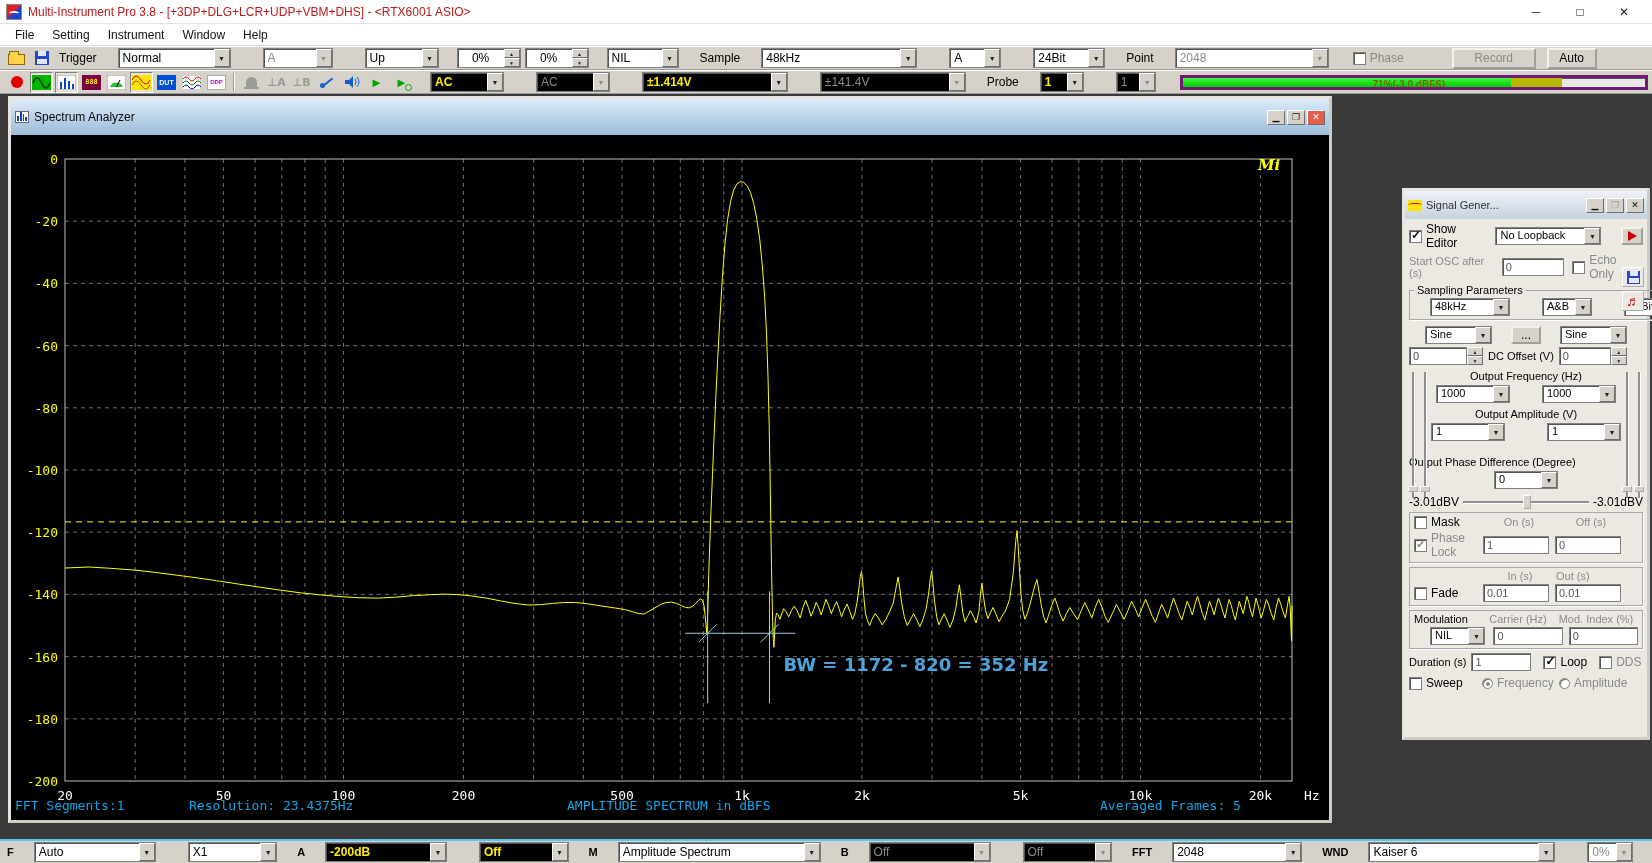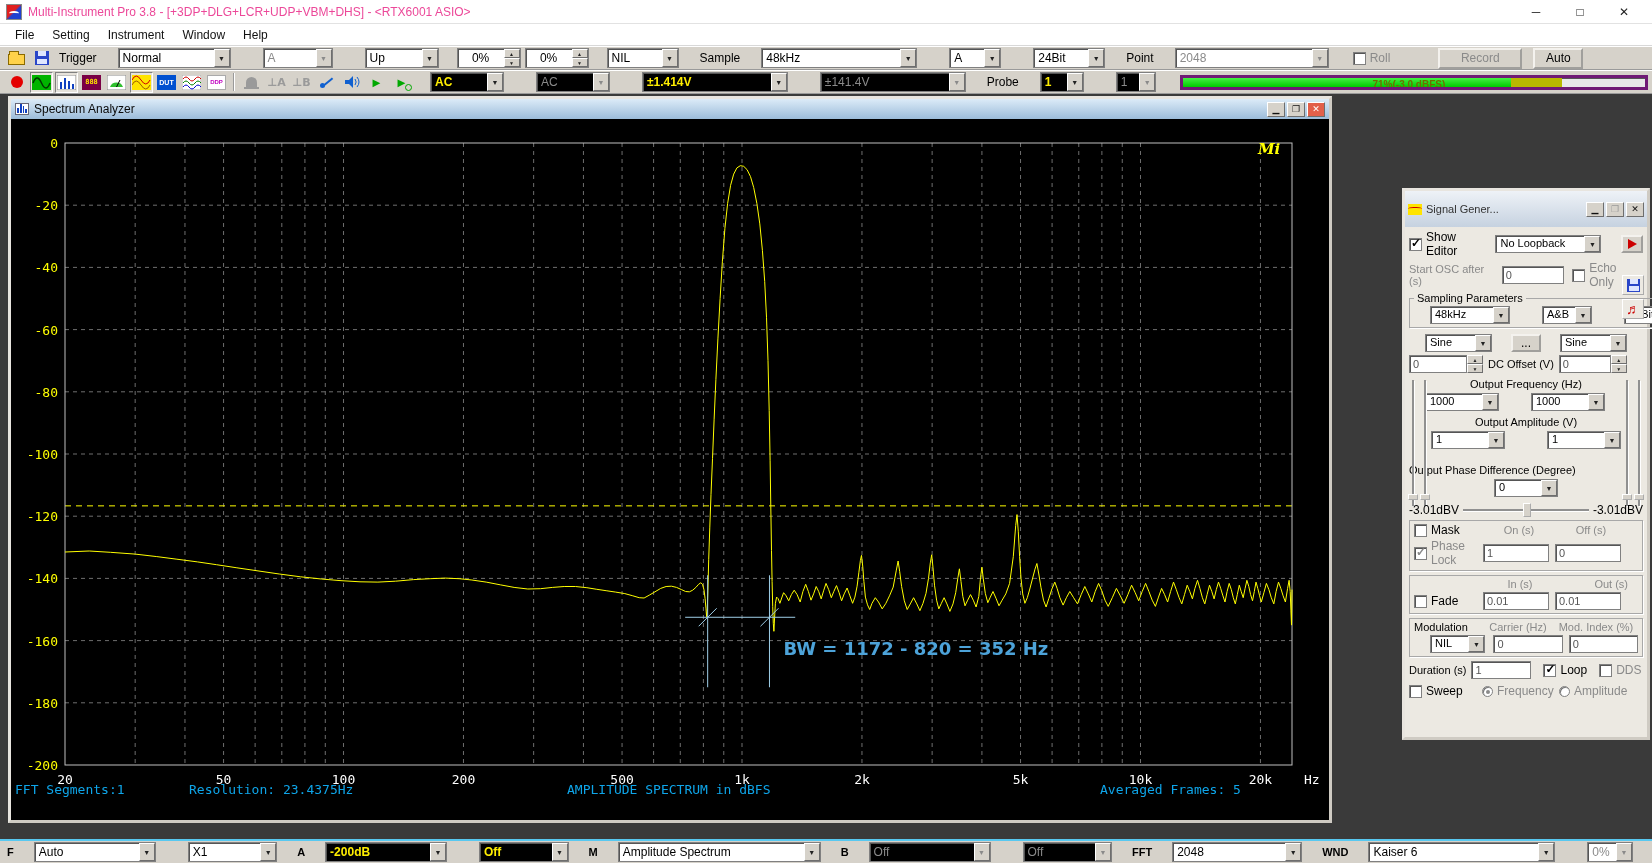--- a/index.html
+++ b/index.html
@@ -3,21 +3,21 @@
 <meta charset="utf-8">
 <style>
   *{box-sizing:border-box;margin:0;padding:0}
   html,body{width:1652px;height:863px;overflow:hidden;font-family:"Liberation Sans",sans-serif;background:#3a3a3a}
   .app{width:1652px;height:863px;display:flex;flex-direction:column;background:#d6d2ca}
 
   
   .titlebar{height:24px;background:#ffffff;display:flex;align-items:center;padding:0 6px;border-bottom:1px solid #e2e2e2}
   .app-icon{width:16px;height:16px;margin-right:6px;background:linear-gradient(135deg,#e02020 45%,#2040d0 55%);border:1px solid #888;position:relative}
   .app-icon::after{content:"";position:absolute;left:2px;top:6px;width:10px;height:3px;border-top:2px solid #fff;border-radius:50%}
-  .title-text{font-size:12px;color:#ec4899;white-space:nowrap}
+  .title-text{font-size:12px;color:#b91c1c;white-space:nowrap}
   .wbtns{margin-left:auto;display:flex}
   .wbtn{width:44px;height:22px;display:flex;align-items:center;justify-content:center;font-size:12px;color:#222}
   .wmin::after{content:"─"} .wmax::after{content:"□"} .wclose::after{content:"✕"}
 
   
   .menubar{height:22px;background:#ffffff;display:flex;align-items:center;padding-left:6px;border-bottom:1px solid #d8d8d8}
   .menu-item{font-size:12px;color:#111;padding:2px 9px;cursor:default}
 
   
   .toolbar{height:24px;background:#d6d2ca;display:flex;align-items:center;padding:0 4px;border-top:1px solid #fff;border-bottom:1px solid #9a9a9a;position:relative}
@@ -81,39 +81,39 @@
   .meterbar{height:15px;width:558px;margin-left:8px;border:3px solid #701a75;box-shadow:inset 1px 1px 0 #555;background:#e8e8e8;position:relative;overflow:hidden}
   .meterfill{position:absolute;left:0;top:0;bottom:0;background:linear-gradient(180deg,#44f044,#00cc00)}
   .meterpeak{position:absolute;top:0;bottom:0;width:11%;background:#b8b800}
   .metertxt{position:absolute;left:41%;top:1px;font:bold 10px "Liberation Sans",sans-serif;color:#6e6e00;white-space:nowrap}
 
   
   .mdi{height:745px;background:#3a3a3a;position:relative;overflow:hidden}
 
   
   .sa-window{position:absolute;left:8px;top:2px;width:1324px;height:727px;border:3px solid #cfcbc3;border-top-color:#e8e5df;border-left-color:#e8e5df;background:#000;display:flex;flex-direction:column}
-  .sa-title{height:20px;background:linear-gradient(180deg,#dcebf8,#9cbcda);display:flex;align-items:center;padding:0 4px;flex:none}
+  .sa-title{height:36px;background:linear-gradient(180deg,#dcebf8,#9cbcda);display:flex;align-items:center;padding:0 4px;flex:none}
   .sa-title .ttxt{font-size:12px;color:#0a0a0a;margin-left:5px}
   .mini-ico{width:14px;height:12px;background:#fff;border:1px solid #667;display:flex;align-items:flex-end;justify-content:center;gap:1px;padding:1px}
   .mini-ico i{display:block;width:2px;background:#1040c0}
   .cwbtns{margin-left:auto;display:flex;gap:2px}
   .cwbtn{width:18px;height:15px;background:#d6d2ca;border:1px solid;border-color:#fff #6e6e6e #6e6e6e #fff;display:flex;align-items:center;justify-content:center;font-size:9px;color:#111}
   .cwbtn.cmin::after{content:"▁"} .cwbtn.cmax::after{content:"❐"}
   .cwbtn.cclose{background:#e2604a;color:#fff}
   .cwbtn.cclose::after{content:"✕"}
   .sa-stats{height:20px;background:#000;color:#ffee00;font:14px "DejaVu Sans Mono",monospace;white-space:nowrap;overflow:hidden;padding:3px 0 0 8px;flex:none;border-bottom:1px solid #222}
   .chart{position:relative;flex:1;background:#000;overflow:hidden}
   .chf{position:absolute;top:663px;font:13px "DejaVu Sans Mono",monospace;color:#0ea5e9;white-space:nowrap}
   .axt{font:13px "DejaVu Sans Mono",monospace}
   .bwt{font:bold 18px "DejaVu Sans",sans-serif}
   .logo{font:italic bold 15px "DejaVu Serif",serif}
 
   
   .sg-window{position:absolute;left:1402px;top:94px;width:248px;height:552px;border:3px solid #cfcbc3;border-top-color:#e8e5df;border-left-color:#e8e5df;background:#ece9e2;display:flex;flex-direction:column;font-size:11px}
-  .sg-title{height:36px;background:linear-gradient(180deg,#eef2f7,#c6d2e0);display:flex;align-items:center;padding:8px 3px;flex:none}
+  .sg-title{height:28px;background:linear-gradient(180deg,#eef2f7,#c6d2e0);display:flex;align-items:center;padding:8px 3px;flex:none}
   .sg-title .ttxt{font-size:11px;color:#333;margin-left:4px}
   .sg-ico{width:14px;height:11px;background:#ffe400;position:relative;overflow:hidden}
   .sg-ico::before{content:"";position:absolute;left:0;top:3px;width:14px;height:4px;border-top:1.5px solid #d00000;border-radius:40%}
   .sg-body{flex:1;position:relative;padding:3px 4px;font-size:11px;color:#000}
   .sgrow{display:flex;align-items:center;margin-bottom:3px;position:relative}
   .sg-body .combo{height:18px}
   .sg-body .combo .txt{font-size:11px;padding-top:1px}
   .field{height:18px;background:#fff;border:1px solid #808080;box-shadow:inset 1px 1px 0 #555;font-size:11px;padding:2px 3px;color:#555}
   .grp{border:1px solid #a8a8a8;box-shadow:1px 1px 0 #fff;padding:2px 4px;margin-bottom:4px;position:relative}
   .grp legend{font-size:11px;padding:0 3px}
@@ -213,21 +213,21 @@
         <span class="txt">24Bit</span>
         <span class="cbtn"></span>
       </span>
     <span class="tlab">Point</span>
     <span class="combo w154 disw">
         <span class="txt">2048</span>
         <span class="cbtn"></span>
       </span>
     <span style="display:flex;align-items:center;margin:0 8px">
       <span class="cb"></span>
-      <span class="cblbl dis">Roll</span>
+      <span class="cblbl dis">Phase</span>
     </span>
     <span class="pushbtn dis" style="margin-left:40px;width:84px;justify-content:center">
         <span>Record</span>
       </span>
     <span class="pushbtn" style="margin-left:8px;width:50px;justify-content:center">
         <span>Auto</span>
       </span>
   </div>
 
   <div class="toolbar">
@@ -500,21 +500,21 @@
           <span class="field" style="width:52px">0</span>
           <span class="spin" style="height:18px">
               <span class="up"></span>
               <span class="dn"></span>
             </span>
         </div>
 
         <div class="sgrow" style="justify-content:center;margin-top:5px">
             <span>Output Frequency (Hz)</span>
           </div>
-        <div class="sgrow" style="justify-content:flex-start;">
+        <div class="sgrow" style="justify-content:center;">
           <span class="combo w74">
               <span class="txt">1000</span>
               <span class="cbtn"></span>
             </span>
           <span class="combo w74">
               <span class="txt">1000</span>
               <span class="cbtn"></span>
             </span>
         </div>
         <div class="sgrow" style="justify-content:center;margin-top:5px">
@@ -573,21 +573,21 @@
             <span class="cblbl dis" style="width:52px">Phase Lock</span>
             <span class="field" style="width:66px;margin-right:6px">1</span>
             <span class="field" style="width:66px">0</span>
           </div>
         </div>
 
         <div class="grp">
           <div class="sgrow" style="margin-bottom:2px">
             <span style="width:70px"></span>
             <span class="dis" style="width:72px;text-align:center">In (s)</span>
-            <span class="dis" style="width:72px;text-align:right">Out (s)</span>
+            <span class="dis" style="width:72px;text-align:left">Out (s)</span>
           </div>
           <div class="sgrow" style="margin-bottom:1px">
             <span class="cb"></span>
             <span class="cblbl" style="width:52px">Fade</span>
             <span class="field" style="width:66px;margin-right:6px">0.01</span>
             <span class="field" style="width:66px">0.01</span>
           </div>
         </div>
 
         <div class="grp">

